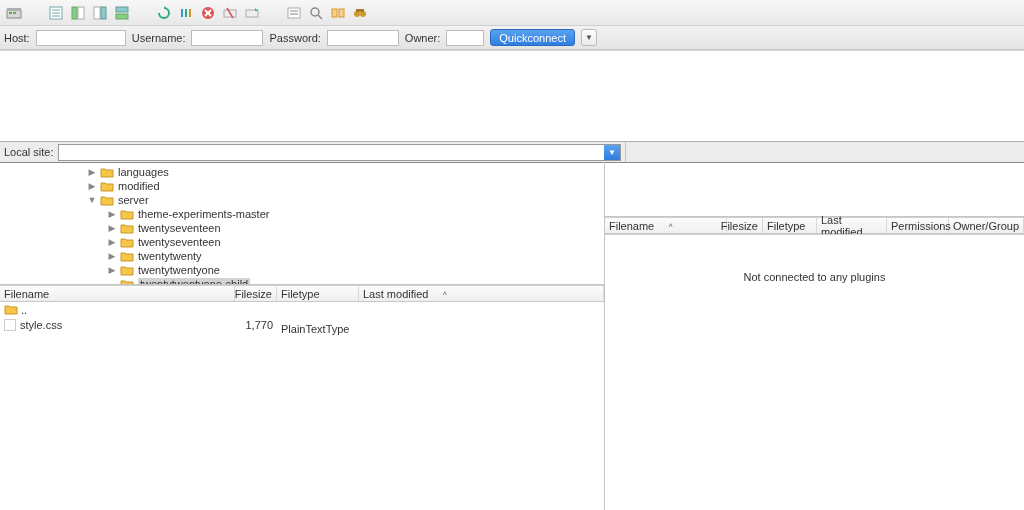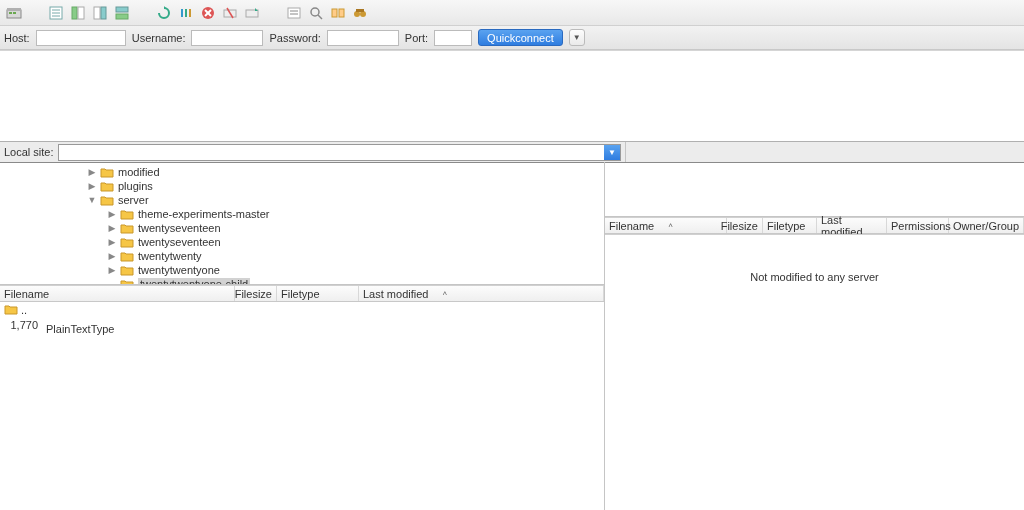--- a/index.html
+++ b/index.html
@@ -245,21 +245,21 @@
     </span>
 </div>
 
 <div class="quickbar">
   <label>Host:</label>
   <input style="width: 90px;">
   <label>Username:</label>
   <input style="width: 72px;">
   <label>Password:</label>
   <input type="password" style="width: 72px;">
-  <label>Port:</label>
+  <label>Owner:</label>
   <input style="width: 38px;">
   <button class="qc-btn">Quickconnect</button>
   <div class="qc-drop">▼</div>
 </div>
 
 <div class="logpane"></div>
 
 <div class="siterow">
   <div class="site-half left">
     <span class="site-label">Local site:</span>
@@ -275,30 +275,30 @@
   <div class="leftcol">
     <div class="treepane">
       <div class="tree-nodes" id="local-tree">
           <div class="tree-row" style="padding-left: 88px;">
             <span class="disclosure">▶</span>
             <span class="folder">
               <svg width="14" height="11">
                 <path d="M1 2 L5 2 L6 3 L13 3 L13 10 L1 10 Z" fill="#f6c646" stroke="#c9972a"></path>
               </svg>
             </span>
+            <span class="tree-label">languages</span>
+          </div>
+          <div class="tree-row" style="padding-left: 88px;">
+            <span class="disclosure">▶</span>
+            <span class="folder">
+              <svg width="14" height="11">
+                <path d="M1 2 L5 2 L6 3 L13 3 L13 10 L1 10 Z" fill="#f6c646" stroke="#c9972a"></path>
+              </svg>
+            </span>
             <span class="tree-label">modified</span>
-          </div>
-          <div class="tree-row" style="padding-left: 88px;">
-            <span class="disclosure">▶</span>
-            <span class="folder">
-              <svg width="14" height="11">
-                <path d="M1 2 L5 2 L6 3 L13 3 L13 10 L1 10 Z" fill="#f6c646" stroke="#c9972a"></path>
-              </svg>
-            </span>
-            <span class="tree-label">plugins</span>
           </div>
           <div class="tree-row" style="padding-left: 88px;">
             <span class="disclosure">▼</span>
             <span class="folder">
               <svg width="14" height="11">
                 <path d="M1 2 L5 2 L6 3 L13 3 L13 10 L1 10 Z" fill="#f6c646" stroke="#c9972a"></path>
               </svg>
             </span>
             <span class="tree-label">server</span>
           </div>
@@ -381,20 +381,24 @@
                 <path d="M1 2 L5 2 L6 3 L13 3 L13 10 L1 10 Z" fill="#f6c646" stroke="#c9972a"></path>
               </svg>
             </span>
             <span>..</span>
           </div>
           <div class="cell" style="width: 42px; text-align: right;"></div>
           <div class="cell" style="width: 82px;"></div>
           <div class="cell" style="flex: 1 1 0%;"></div>
         </div>
         <div class="listrow">
+          <div class="cell" style="width: 235px; display: flex; align-items: center;">
+            <span class="fileicon"></span>
+            <span>style.css</span>
+          </div>
           <div class="cell" style="width: 42px; text-align: right;">1,770</div>
           <div class="cell" style="width: 82px; margin-top: 8px;">PlainTextType</div>
         </div>
       </div>
   </div>
 
   <div class="rightcol">
     <div class="remote-tree-empty"></div>
     <div class="listheader">
       <div class="lh-col" style="width:122px">
@@ -411,16 +415,16 @@
           <span>Last modified</span>
         </div>
       <div class="lh-col" style="width:62px">
           <span>Permissions</span>
         </div>
       <div class="lh-col" style="flex:1">
           <span>Owner/Group</span>
         </div>
     </div>
     <div class="rightmsg">
-      <span>Not modified to any server</span>
+      <span>Not connected to any plugins</span>
     </div>
   </div>
 </div>
 
 </body></html>

